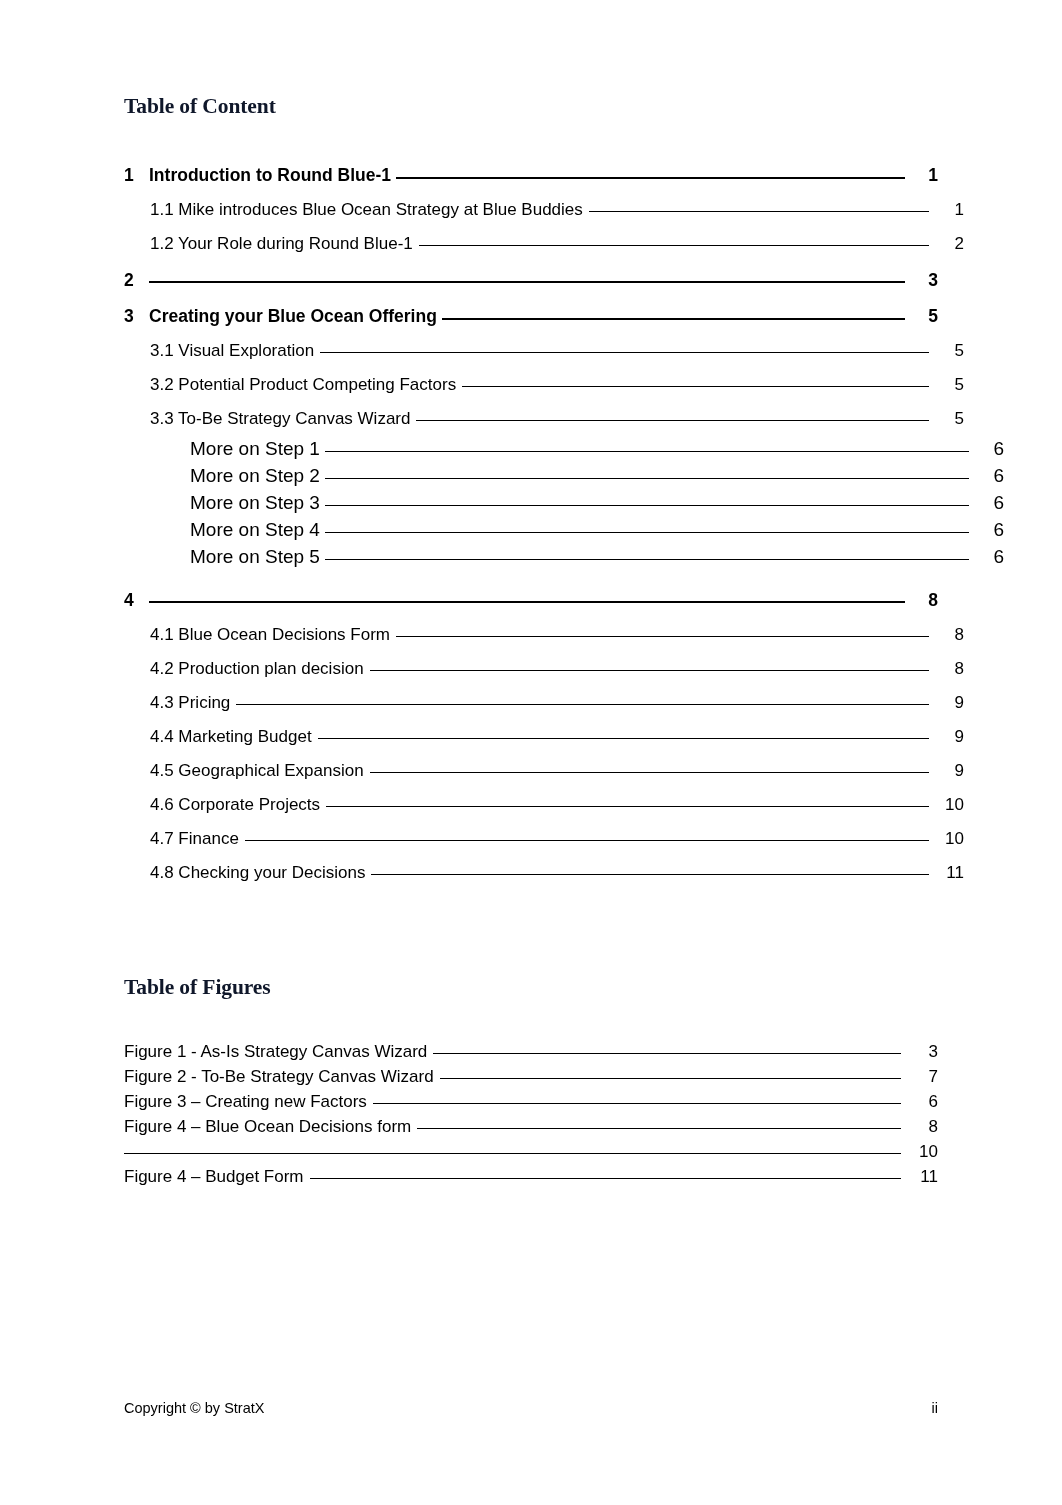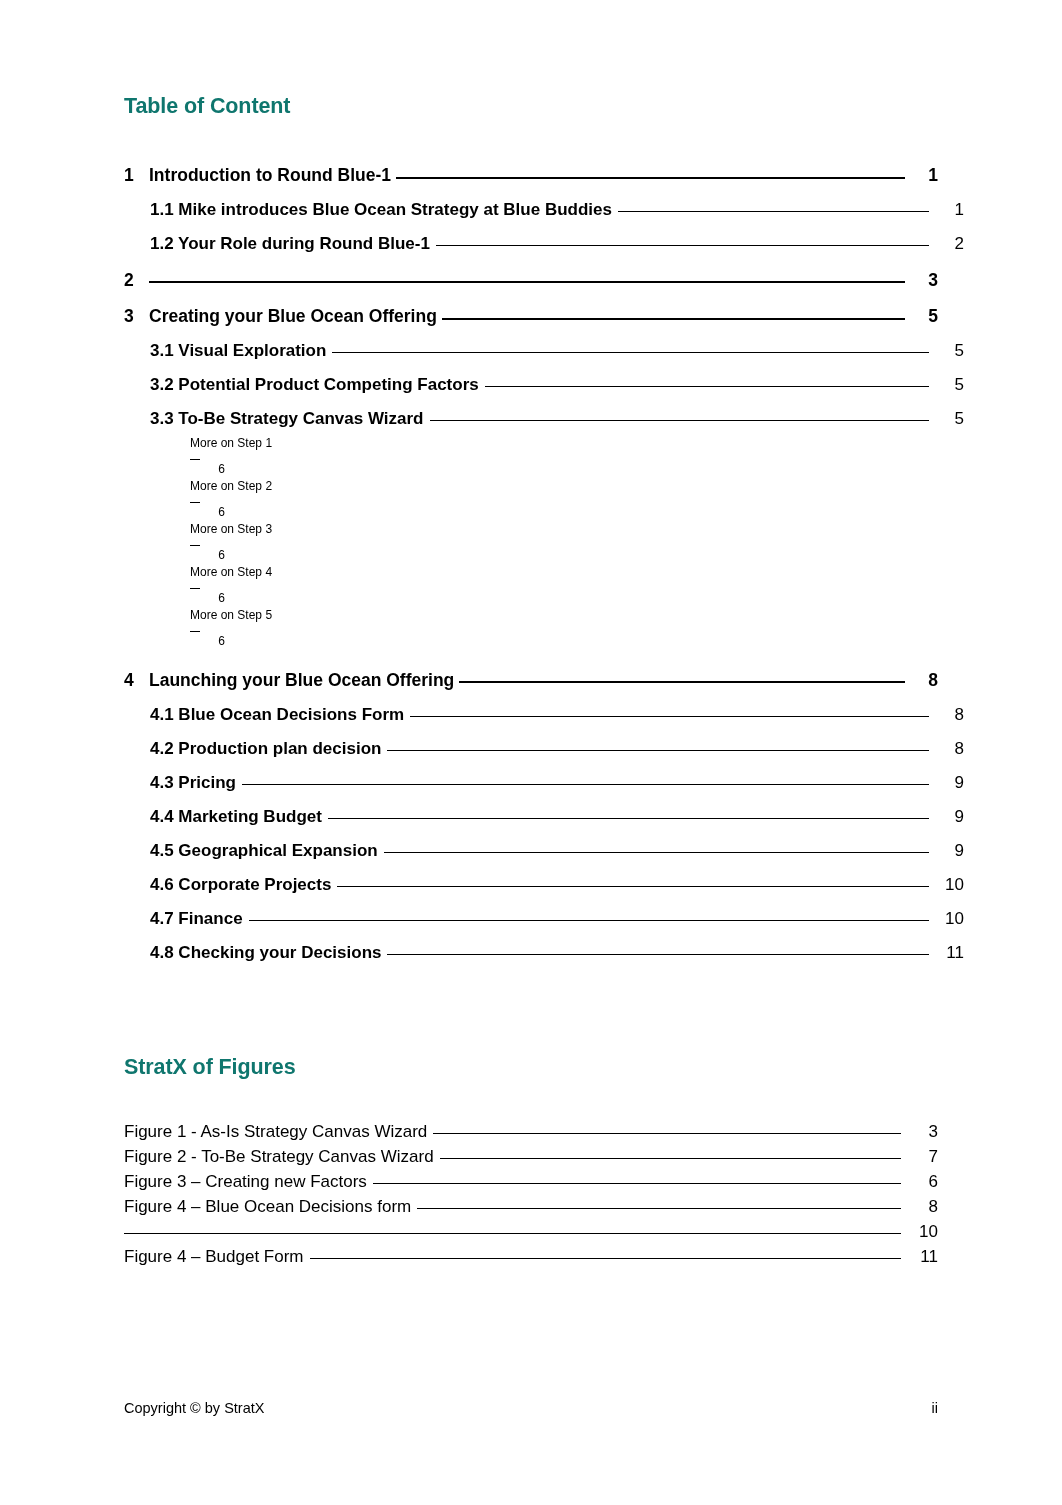--- a/index.html
+++ b/index.html
@@ -26,27 +26,27 @@
 
   .content-area {
     position: absolute;
     left: 124px;
     top: 94px;
     width: 814px;
   }
 
   
   .sec-heading {
-    color: #0f766e;
+    color: #0f172a;
     font-size: 21.5px;
     font-weight: bold;
     letter-spacing: -0.1px;
     line-height: 1.2;
     margin: 0 0 0 0;
-    font-family: Liberation Sans, sans-serif;
+    font-family: Liberation Serif, serif;
   }
 
   
   .toc {
     margin: 0;
     padding: 0;
     list-style: none;
   }
 
   .toc-row {
@@ -107,33 +107,31 @@
 
   
   .lvl2 {
     font-size: 17px;
     font-weight: normal;
     margin-top: 12px;
     padding-left: 26px;
   }
   .lvl2 .toc-label {
     padding-right: 6px;
-    font-weight: bold;
   }
   .lvl2 .toc-page {
     min-width: 28px;
   }
 
   
   .lvl3 {
-    font-size: 12px;
+    font-size: 19px;
     font-weight: normal;
     margin-top: 3px;
     padding-left: 66px;
-    flex-direction: column;
   }
   .lvl3 .toc-label {
     padding-right: 5px;
   }
   .lvl3 .toc-page {
     min-width: 28px;
   }
   .lvl3.first-step {
     margin-top: 7px;
   }
@@ -256,21 +254,20 @@
           <span class="leader"></span>
           <span class="toc-page">6</span>
         </div>
         <div class="toc-row lvl3">
           <span class="toc-label">More on Step 5</span>
           <span class="leader"></span>
           <span class="toc-page">6</span>
         </div>
         <div class="toc-row lvl1 gap-big">
           <span class="toc-num">4</span>
-          <span class="toc-label">Launching your Blue Ocean Offering</span>
           <span class="leader"></span>
           <span class="toc-page">8</span>
         </div>
         <div class="toc-row lvl2">
           <span class="toc-label">4.1 Blue Ocean Decisions Form</span>
           <span class="leader"></span>
           <span class="toc-page">8</span>
         </div>
         <div class="toc-row lvl2">
           <span class="toc-label">4.2 Production plan decision</span>
@@ -304,21 +301,21 @@
         </div>
         <div class="toc-row lvl2">
           <span class="toc-label">4.8 Checking your Decisions</span>
           <span class="leader"></span>
           <span class="toc-page">11</span>
         </div>
       </div>
 
     <div class="spacer-before-figures"></div>
 
-    <div class="sec-heading">StratX of Figures</div>
+    <div class="sec-heading">Table of Figures</div>
 
     <div class="spacer-figures-title"></div>
 
     <div class="figures-block" id="figures-list">
         <div class="fig-row">
           <span class="fig-label">Figure 1 - As-Is Strategy Canvas Wizard</span>
           <span class="leader"></span>
           <span class="fig-page">3</span>
         </div>
         <div class="fig-row">

